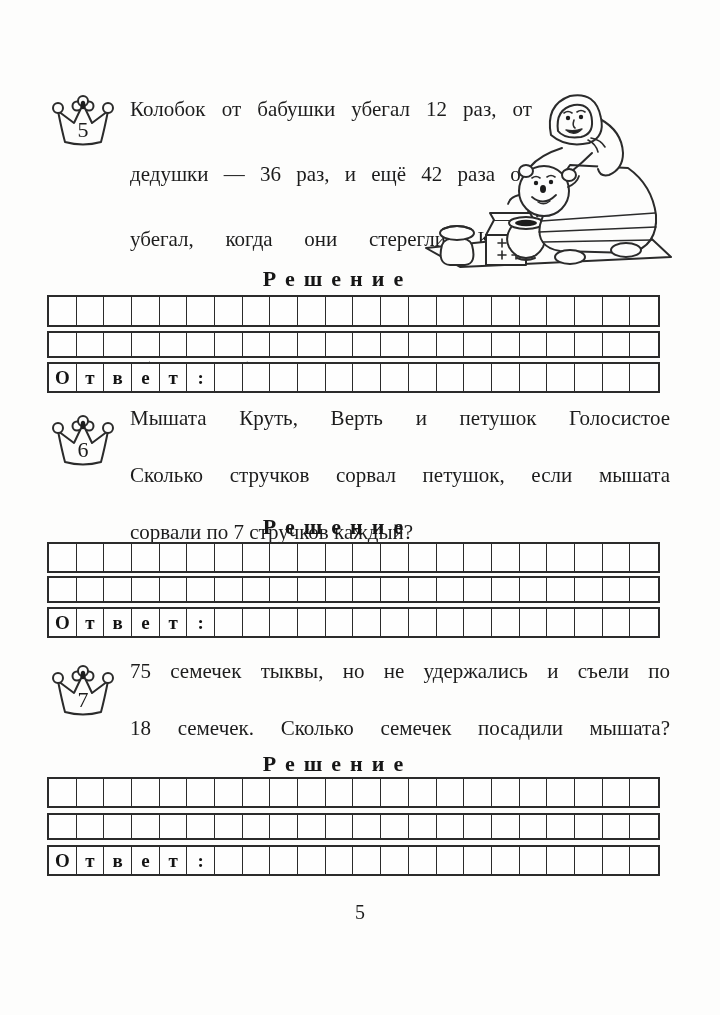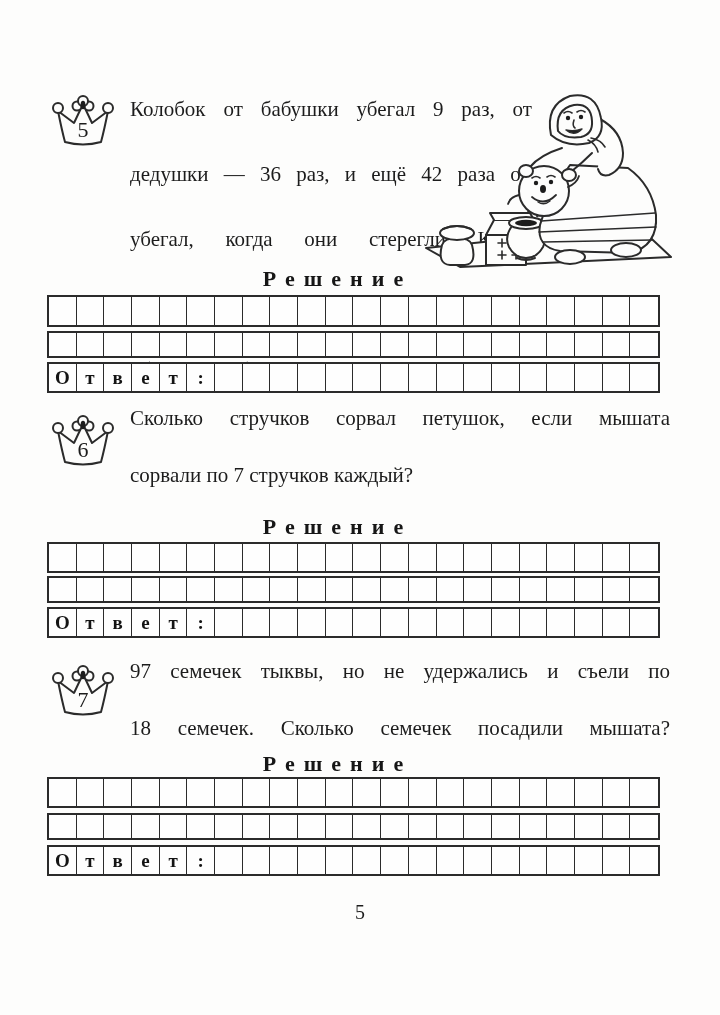--- a/index.html
+++ b/index.html
@@ -61,21 +61,21 @@
       <circle cx="57" cy="13" r="5" fill="#fdfdfc" stroke="#2b2b2b" stroke-width="2"></circle>
       <circle cx="26" cy="11" r="4.5" fill="#fdfdfc" stroke="#2b2b2b" stroke-width="2"></circle>
       <circle cx="38" cy="11" r="4.5" fill="#fdfdfc" stroke="#2b2b2b" stroke-width="2"></circle>
       <circle cx="32" cy="6" r="5" fill="#fdfdfc" stroke="#2b2b2b" stroke-width="2"></circle>
       <ellipse cx="32" cy="10" rx="2.4" ry="4.2" fill="#1c1c1c"></ellipse>
       <text x="32" y="42" text-anchor="middle" font-family="Liberation Serif, serif" font-size="22" fill="#1c1c1c">5</text>
     </svg>
   </div>
 
   <div class="problem-text p5" style="left:130px; top:93px;">
-    <span class="line just">Колобок от бабушки убегал 9 раз, от</span>
+    <span class="line just">Колобок от бабушки убегал 12 раз, от</span>
     <span class="line just">дедушки — 36 раз, и ещё 42 раза он</span>
     <span class="line just">убегал, когда они стерегли Ко-</span>
     <span class="line just">лобка вместе. Сколько всего раз</span>
     <span class="line">убегал Колобок?</span>
   </div>
 
   <div class="illus">
     <svg viewBox="0 0 255 185" fill="none" stroke="#2b2b2b" stroke-width="2" stroke-linecap="round" stroke-linejoin="round">
 
       <g>
@@ -228,20 +228,21 @@
       <circle cx="57" cy="13" r="5" fill="#fdfdfc" stroke="#2b2b2b" stroke-width="2"></circle>
       <circle cx="26" cy="11" r="4.5" fill="#fdfdfc" stroke="#2b2b2b" stroke-width="2"></circle>
       <circle cx="38" cy="11" r="4.5" fill="#fdfdfc" stroke="#2b2b2b" stroke-width="2"></circle>
       <circle cx="32" cy="6" r="5" fill="#fdfdfc" stroke="#2b2b2b" stroke-width="2"></circle>
       <ellipse cx="32" cy="10" rx="2.4" ry="4.2" fill="#1c1c1c"></ellipse>
       <text x="32" y="42" text-anchor="middle" font-family="Liberation Serif, serif" font-size="22" fill="#1c1c1c">6</text>
     </svg>
   </div>
 
   <div class="problem-text p67" style="left:130px; top:404px;">
+    <span class="line just">Мышата Круть, Верть и петушок Голосистое</span>
     <span class="line just">Сколько стручков сорвал петушок, если мышата</span>
     <span class="line">сорвали по 7 стручков каждый?</span>
   </div>
 
   <div class="solution-heading" style="top:514px;">Решение</div>
   <div class="grid-row" style="top:542px; height:31px;">
       <div class="cell"></div>
       <div class="cell"></div>
       <div class="cell"></div>
       <div class="cell"></div>
@@ -320,21 +321,21 @@
       <circle cx="57" cy="13" r="5" fill="#fdfdfc" stroke="#2b2b2b" stroke-width="2"></circle>
       <circle cx="26" cy="11" r="4.5" fill="#fdfdfc" stroke="#2b2b2b" stroke-width="2"></circle>
       <circle cx="38" cy="11" r="4.5" fill="#fdfdfc" stroke="#2b2b2b" stroke-width="2"></circle>
       <circle cx="32" cy="6" r="5" fill="#fdfdfc" stroke="#2b2b2b" stroke-width="2"></circle>
       <ellipse cx="32" cy="10" rx="2.4" ry="4.2" fill="#1c1c1c"></ellipse>
       <text x="32" y="42" text-anchor="middle" font-family="Liberation Serif, serif" font-size="22" fill="#1c1c1c">7</text>
     </svg>
   </div>
 
   <div class="problem-text p67" style="left:130px; top:657px;">
-    <span class="line just">97 семечек тыквы, но не удержались и съели по</span>
+    <span class="line just">75 семечек тыквы, но не удержались и съели по</span>
     <span class="line just">18 семечек. Сколько семечек посадили мышата?</span>
   </div>
 
   <div class="solution-heading" style="top:751px;">Решение</div>
   <div class="grid-row" style="top:777px; height:31px;">
       <div class="cell"></div>
       <div class="cell"></div>
       <div class="cell"></div>
       <div class="cell"></div>
       <div class="cell"></div>

